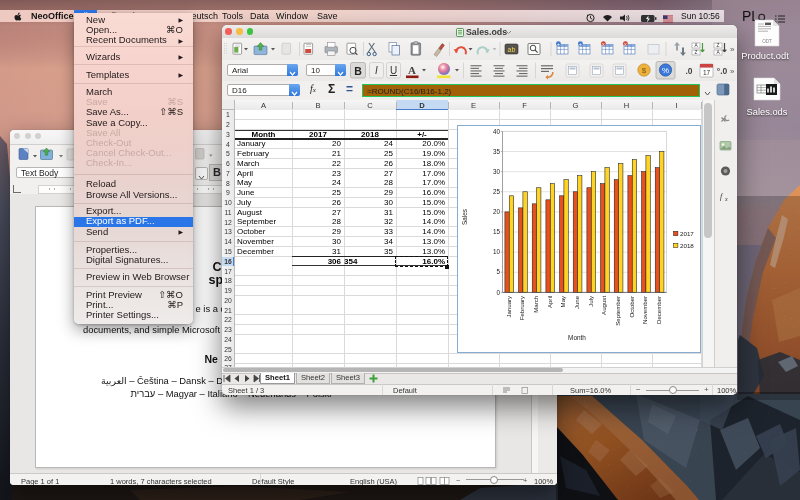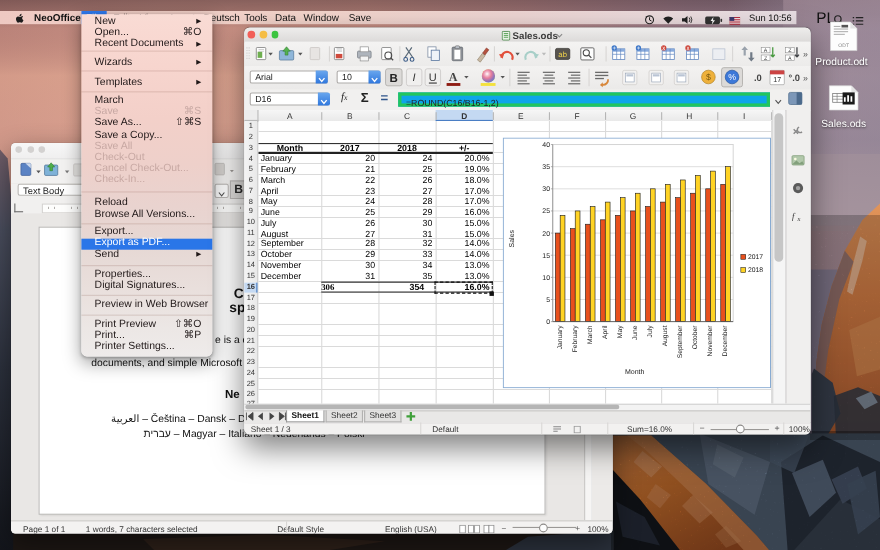--- a/index.html
+++ b/index.html
@@ -215,21 +215,21 @@
  <div class="abs" style="left:198.5px;top:143px;font-size:12.5px;font-weight:bold;color:#111;">sp</div>
  <div class="abs" style="left:185.5px;top:172.5px;font-size:9.4px;color:#111;white-space:nowrap;">e is a c</div>
  <div class="abs" style="left:185.5px;top:169px;font-size:14px;color:#111;white-space:nowrap;padding-left:46px;">edit, a</div>
  <div class="abs" style="left:73px;top:194px;font-size:9.4px;color:#111;white-space:nowrap;">documents, and simple Microsoft Wor</div>
  <div class="abs" style="left:194.5px;top:222.5px;font-size:10.5px;font-weight:bold;color:#111;">Ne</div>
  <div class="abs" style="left:91px;top:245px;font-size:9.4px;color:#111;white-space:nowrap;">العربية – Čeština – Dansk – Deutsch</div>
  <div class="abs" style="left:120.5px;top:258px;font-size:9.4px;color:#111;white-space:nowrap;">עברית – Magyar – Italiano – Nederlands – Polski</div>
 
  <div class="abs" style="left:0;top:342.5px;width:547px;height:12.5px;background:#f3f2f1;border-top:1px solid #cbc9c7;font-size:7.5px;color:#333;">
   <span class="abs" style="left:11px;top:3px;">Page 1 of 1</span>
-  <span class="abs" style="left:68px;top:3px;">1 words, 7 characters selected</span>
+  <span class="abs" style="left:100px;top:3px;">1 words, 7 characters selected</span>
   <span class="abs" style="left:242px;top:3px;">Default Style</span>
   <span class="abs" style="left:340px;top:3px;">English (USA)</span>
   <span class="abs" style="left:250px;top:0;height:12.5px;border-left:1px solid #d8d6d4;"></span>
   <svg class="abs" style="left:407px;top:3px" width="46" height="8" viewBox="0 0 46 8">
         <rect x="1" y="0.5" width="5" height="7" fill="#fff" stroke="#888" stroke-width=".7"></rect>
         <rect x="9" y="0.5" width="4.5" height="7" fill="#fff" stroke="#888" stroke-width=".7"></rect>
         <rect x="14.5" y="0.5" width="4.5" height="7" fill="#fff" stroke="#888" stroke-width=".7"></rect>
         <rect x="23" y="0.5" width="4.5" height="7" fill="#fff" stroke="#888" stroke-width=".7"></rect>
         <rect x="27.5" y="0.5" width="4.5" height="7" fill="#fff" stroke="#888" stroke-width=".7"></rect>
       </svg>
@@ -447,21 +447,21 @@
       </defs>
     </svg>
 <div class="abs" style="left:0;top:56px;width:515px;height:19px;background:#f1f0ef;border-bottom:1px solid #cfcdcb;"></div>
 <div class="abs" style="left:5px;top:59px;width:72px;height:12px;background:#fff;border:1px solid #aeaba9;border-radius:2px;font-size:8px;line-height:12px;padding-left:4px;box-sizing:border-box;color:#222;">D16</div>
 <div class="abs" style="left:67px;top:59px;width:11px;height:12px;background:linear-gradient(#6aa7ee,#2f77dd);border-radius:0 2px 2px 0;"><svg width="9" height="9" style="margin:2px 0 0 1px">
         <path d="M2,3 L4.5,6 L7,3" stroke="#fff" fill="none" stroke-width="1.2"></path>
       </svg></div>
 <div class="abs" style="left:88px;top:58px;width:14px;height:14px;font-size:10px;font-style:italic;font-family:'Liberation Serif',serif;color:#222;">f<span style="font-size:7px">x</span></div>
 <div class="abs" style="left:106px;top:57px;width:14px;height:15px;font-size:12px;font-weight:bold;color:#222;">Σ</div>
 <div class="abs" style="left:124px;top:57px;width:14px;height:15px;font-size:12px;font-weight:bold;color:#30558c;">=</div>
-<div class="abs" style="left:140px;top:58.5px;width:338px;height:13px;background:#0ea5e9;border:3px solid #22c55e;font-size:8px;line-height:13px;padding-left:4px;box-sizing:border-box;color:#222;">=ROUND(C16/B16-1,2)</div>
+<div class="abs" style="left:140px;top:58.5px;width:338px;height:13px;background:#a16207;border:1px solid #22c55e;font-size:8px;line-height:13px;padding-left:4px;box-sizing:border-box;color:#222;">=ROUND(C16/B16-1,2)</div>
 <div class="abs" style="left:480px;top:58.5px;width:11px;height:13px;"><svg width="9" height="9" style="margin:3px 0 0 1px">
         <path d="M2,3 L4.5,6 L7,3" stroke="#555" fill="none" stroke-width="1"></path>
       </svg></div>
 <svg class="abs" style="left:494px;top:58px" width="16" height="14">
       <rect x="1" y="1" width="12" height="11" rx="1.5" fill="#7c97b8" stroke="#54718f" stroke-width=".7"></rect>
       <rect x="8.2" y="1" width="4.8" height="11" fill="#4c6a8c"></rect>
     </svg>
 <div class="abs" style="left:0;top:75px;width:480px;height:10px;background:linear-gradient(#f6f6f6,#e9e9e9);border-bottom:1px solid #b9b9b9;"></div>
 <div class="abs" style="left:174px;top:75px;width:52px;height:9.6px;background:#c4d9f2;border-bottom:1.4px solid #4a7ec4;box-sizing:border-box;"></div>
 <div class="abs" style="left:13px;top:75.5px;width:57px;text-align:center;font-size:7.6px;color:#333;font-weight:normal;">A</div>
@@ -569,22 +569,22 @@
 14.0%
 14.0%
 13.0%
 13.0%</div>
 <div class="abs" style="left:13px;top:104.54px;width:57px;text-align:center;font-size:8px;line-height:9.77px;font-weight:bold;color:#000;">Month</div>
 <div class="abs" style="left:70px;top:104.54px;width:52px;text-align:center;font-size:8px;line-height:9.77px;font-weight:bold;color:#000;">2017</div>
 <div class="abs" style="left:122px;top:104.54px;width:52px;text-align:center;font-size:8px;line-height:9.77px;font-weight:bold;color:#000;">2018</div>
 <div class="abs" style="left:174px;top:104.54px;width:52px;text-align:center;font-size:8px;line-height:9.77px;font-weight:bold;color:#000;">+/-</div>
 <div class="abs" style="left:13px;top:104.54px;width:213px;height:1px;background:#333;"></div>
 <div class="abs" style="left:13px;top:112.91px;width:213px;height:1.6px;background:#222;"></div>
-<div class="abs" style="left:70px;top:231.55px;width:49px;font-size:8px;line-height:9.77px;font-weight:bold;color:#000;font-family:Liberation Serif, serif;">306</div>
-<div class="abs" style="left:122px;top:231.55px;width:70px;text-align:center;font-size:8px;line-height:9.77px;font-weight:bold;color:#000;">354</div>
+<div class="abs" style="left:70px;top:231.55px;width:49px;text-align:right;font-size:8px;line-height:9.77px;font-weight:bold;color:#000;">306</div>
+<div class="abs" style="left:122px;top:231.55px;width:70px;text-align:left;font-size:8px;line-height:9.77px;font-weight:bold;color:#000;">354</div>
 <div class="abs" style="left:174px;top:231.55px;width:49px;text-align:right;font-size:8px;line-height:9.77px;font-weight:bold;color:#000;">16.0%</div>
 <div class="abs" style="left:70px;top:230.75px;width:156px;height:1.6px;background:#222;"></div>
 <div class="abs" style="left:70px;top:240.42px;width:156px;height:1px;background:#333;"></div>
 <div class="abs" style="left:173px;top:230.55px;width:53px;height:11.27px;border:1.4px dashed #111;box-sizing:border-box;"></div>
 <div class="abs" style="left:223px;top:240.32px;width:3.6px;height:3.6px;background:#111;"></div>
 <svg class="abs" style="left:235px;top:99.6px" width="244" height="228" viewBox="0 0 244 228">
       <rect x="0.5" y="0.5" width="243" height="227" fill="#fff" stroke="#88abd2" stroke-width="1"></rect>
       <rect x="45.5" y="6.4" width="164.0" height="161.0" fill="#fff" stroke="#c9c9c9" stroke-width=".7"></rect>
       <line x1="45.5" y1="147.28" x2="209.5" y2="147.28" stroke="#d6d6d6" stroke-width=".7"></line>
       <line x1="45.5" y1="127.15" x2="209.5" y2="127.15" stroke="#d6d6d6" stroke-width=".7"></line>

